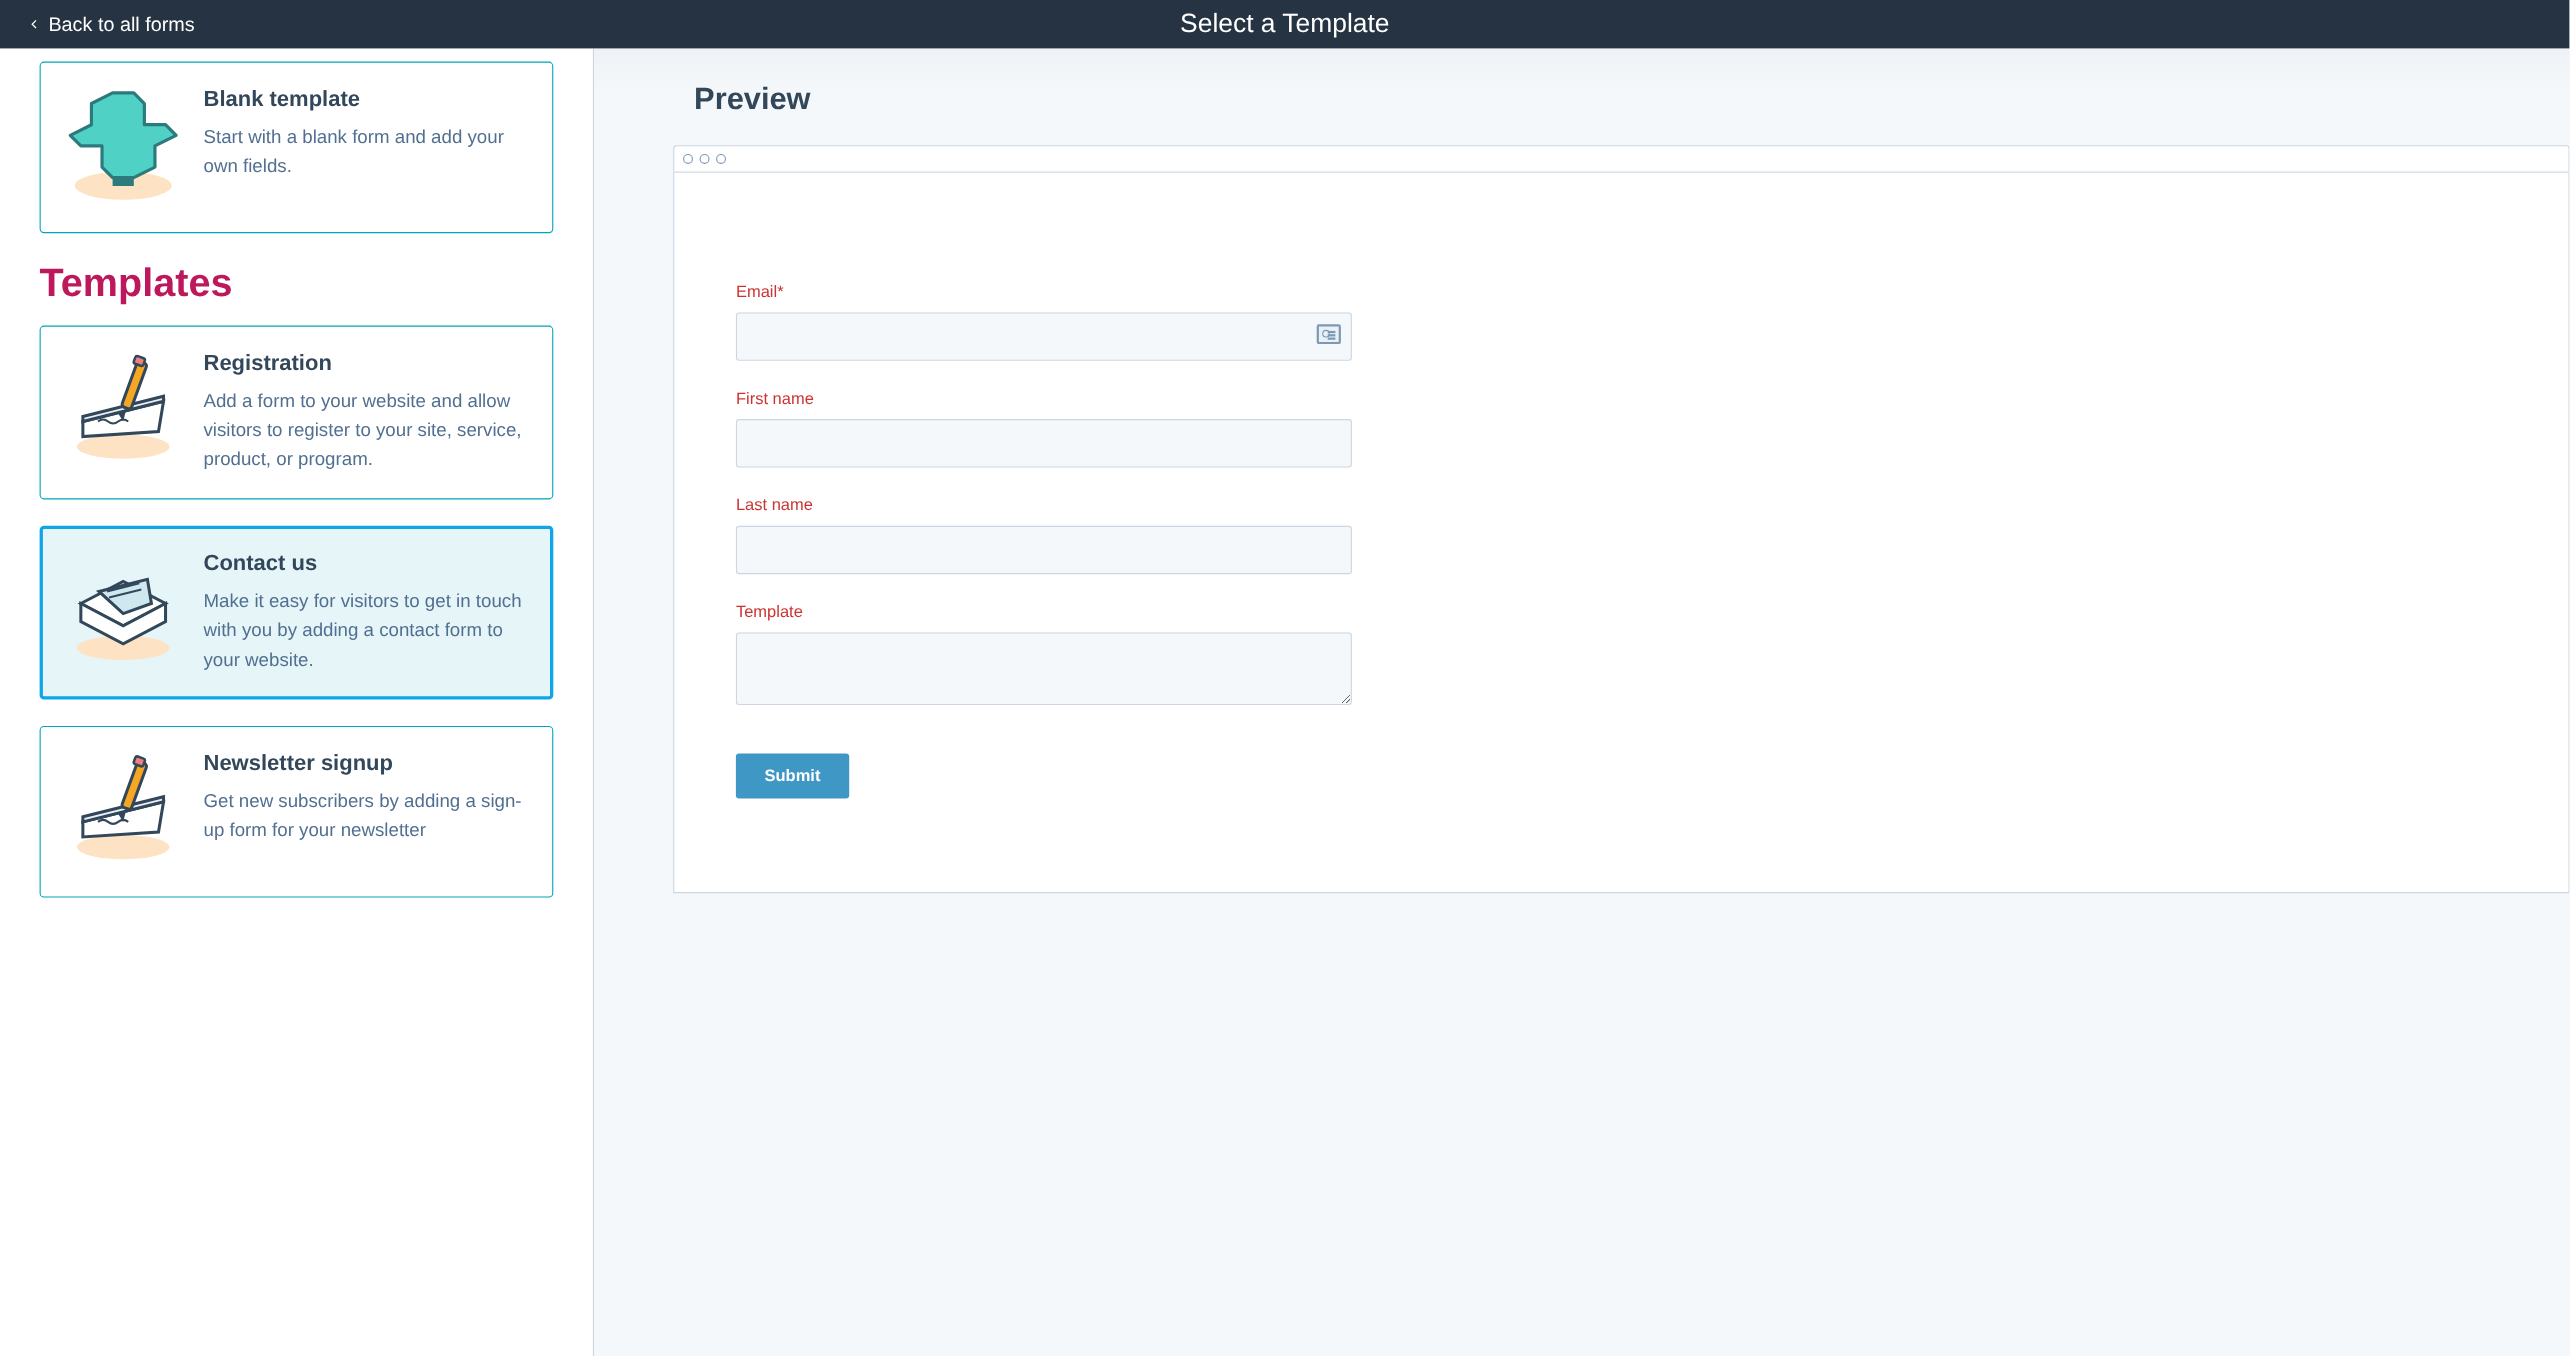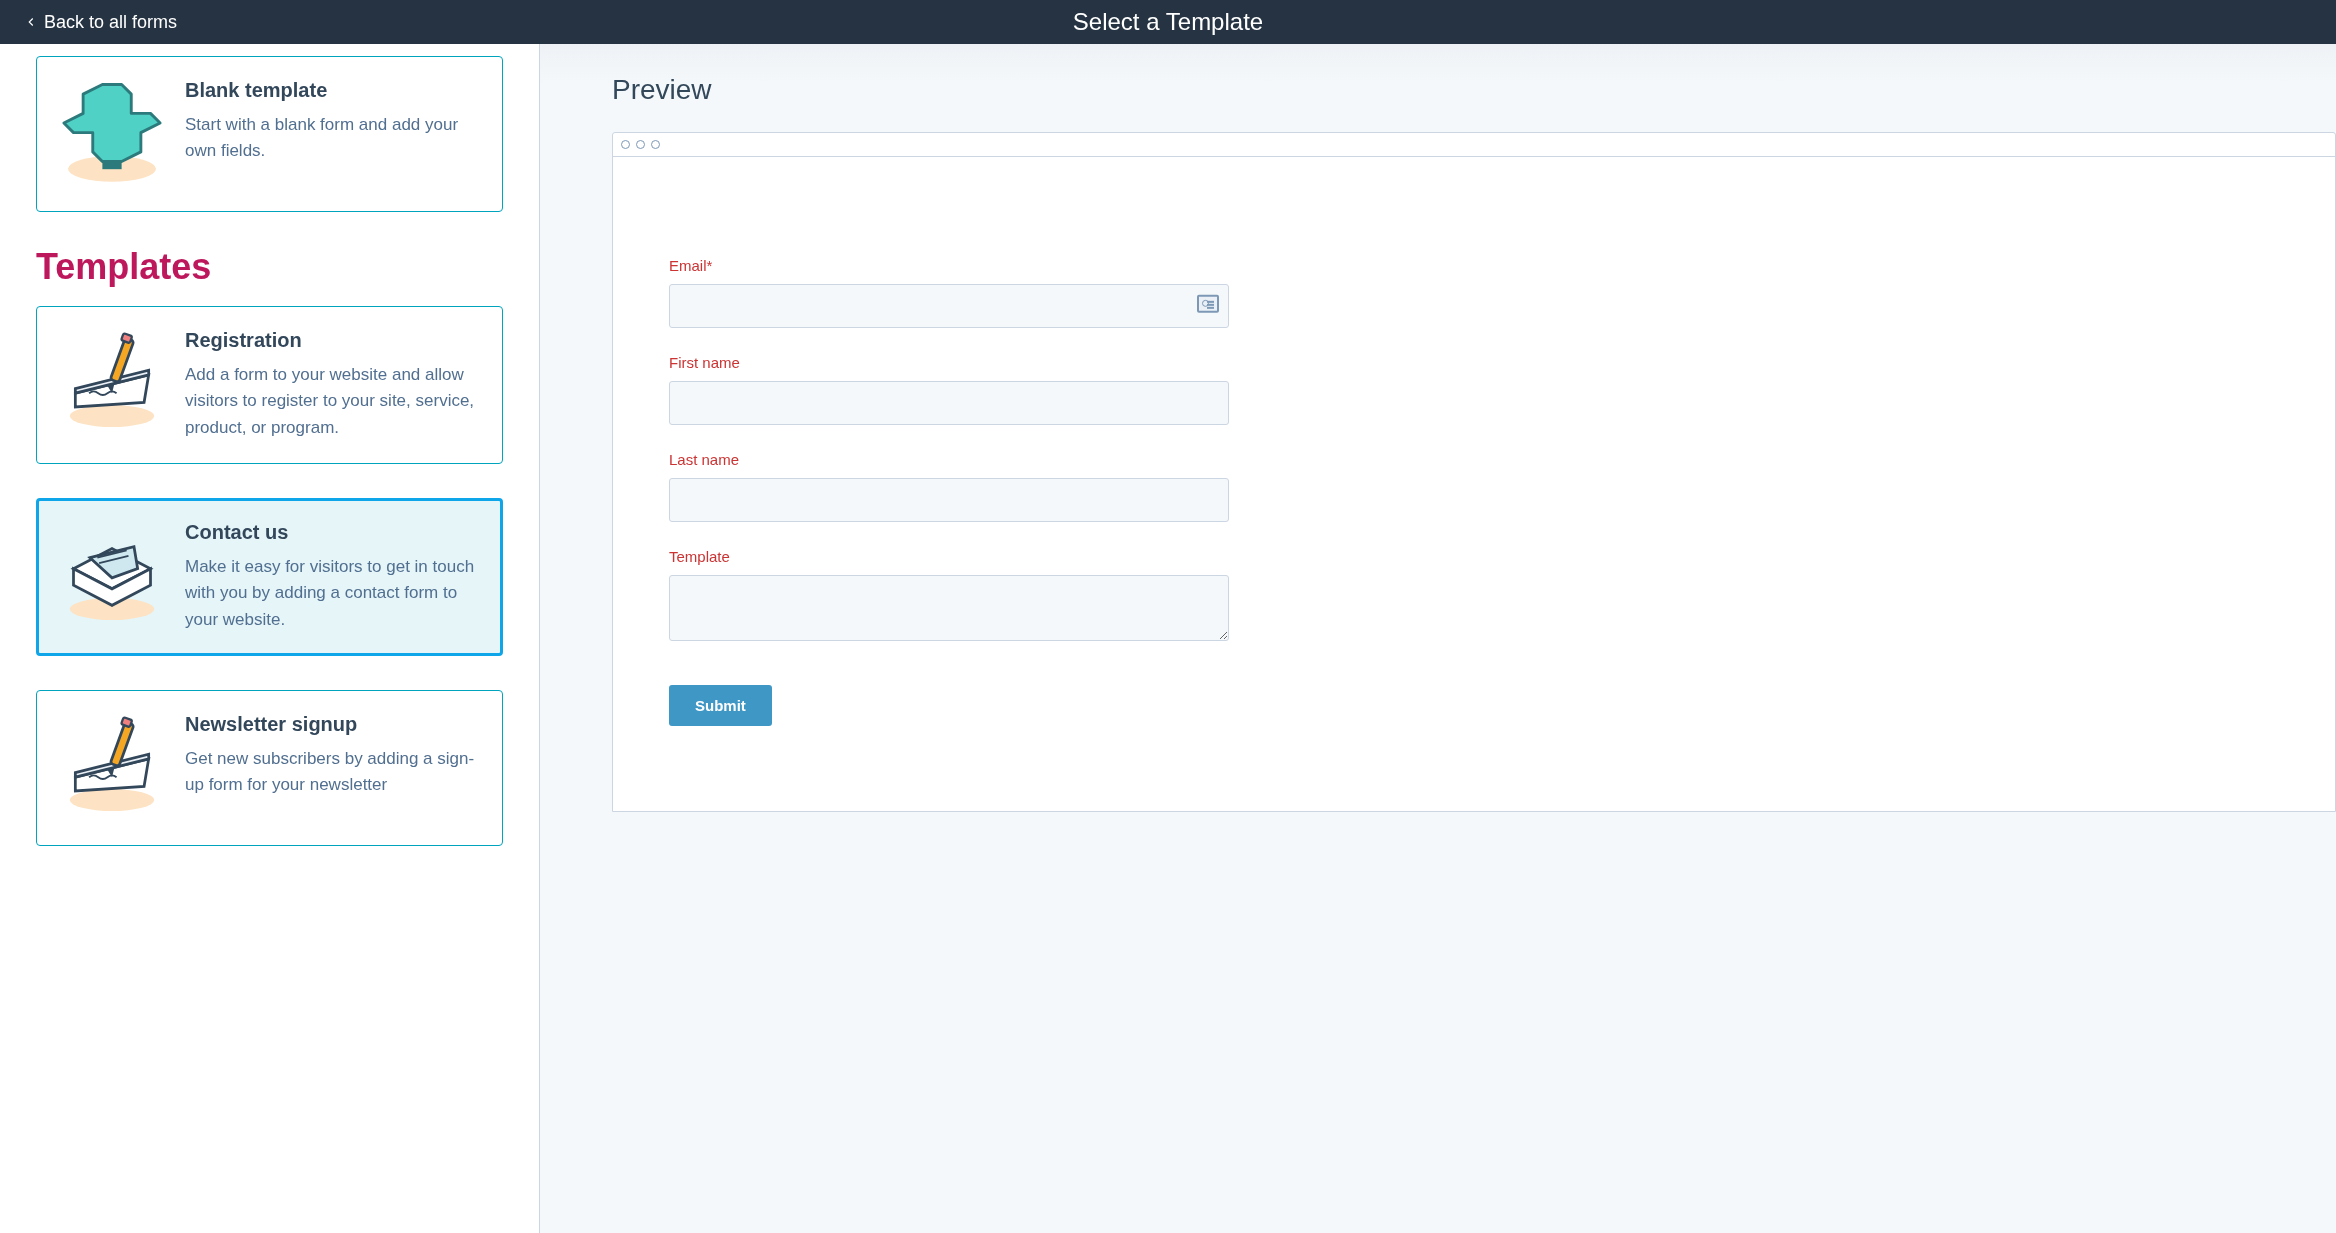--- a/index.html
+++ b/index.html
@@ -57,21 +57,21 @@
     font-weight:700;
     margin:24px 0 18px 0;
   }
 
   .template-card {
     border:1px solid #00a4bd;
     border-radius:4px;
     padding:22px 20px 22px 20px;
     display:flex;
     gap:18px;
-    margin-bottom:34px;
+    margin-bottom:24px;
     cursor:pointer;
     background:#fff;
   }
   .template-card.selected {
     background:#e5f5f8;
     border:3px solid #0ea5e9;
     padding:20px 18px;
   }
   .card-icon {
     width:110px;
@@ -97,22 +97,23 @@
   
   .preview-panel {
     flex:1;
     padding:30px 0 0 72px;
     background:linear-gradient(#eef2f6,#f5f8fa 40px);
     overflow-y:auto;
   }
   .preview-heading {
     font-size:28px;
     color:#33475b;
-    font-weight:400;
+    font-weight:700;
     margin-bottom:26px;
+    margin-left:19px;
   }
   .browser-frame {
     border:1px solid #cbd6e2;
     border-radius:3px 3px 0 0;
     background:#fff;
     min-height:680px;
   }
   .browser-bar {
     height:24px;
     border-bottom:1px solid #cbd6e2;

